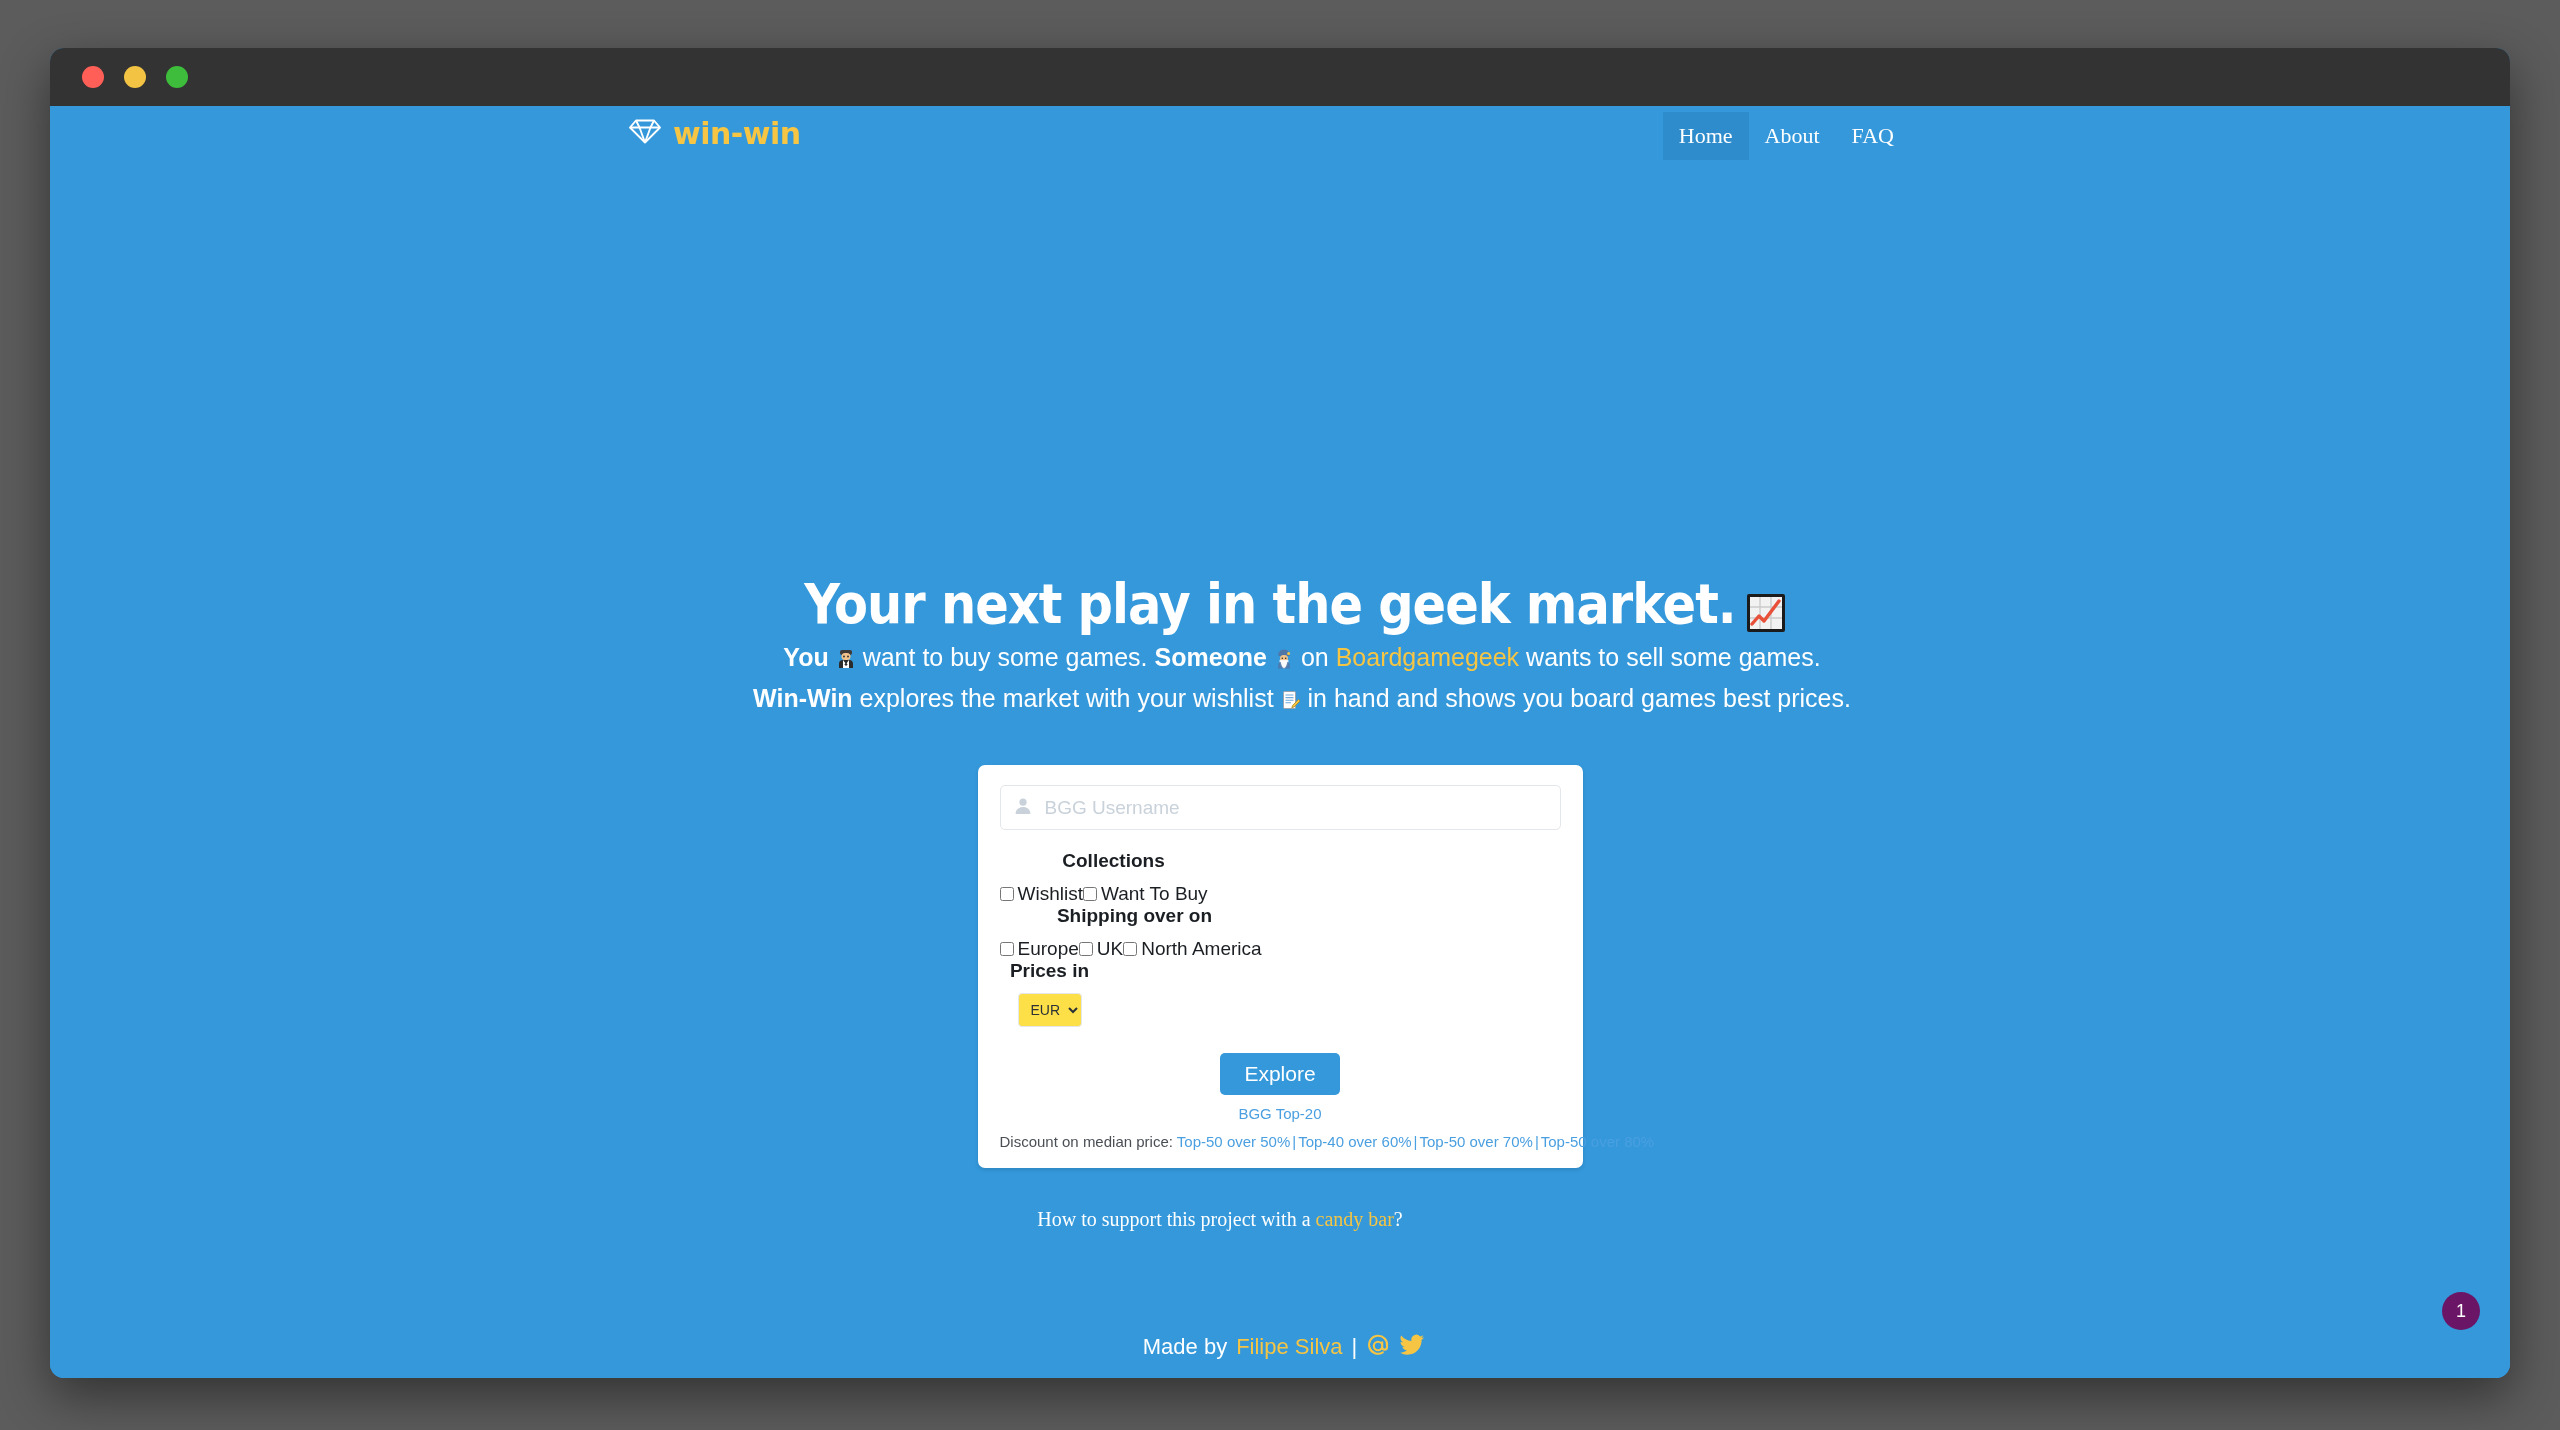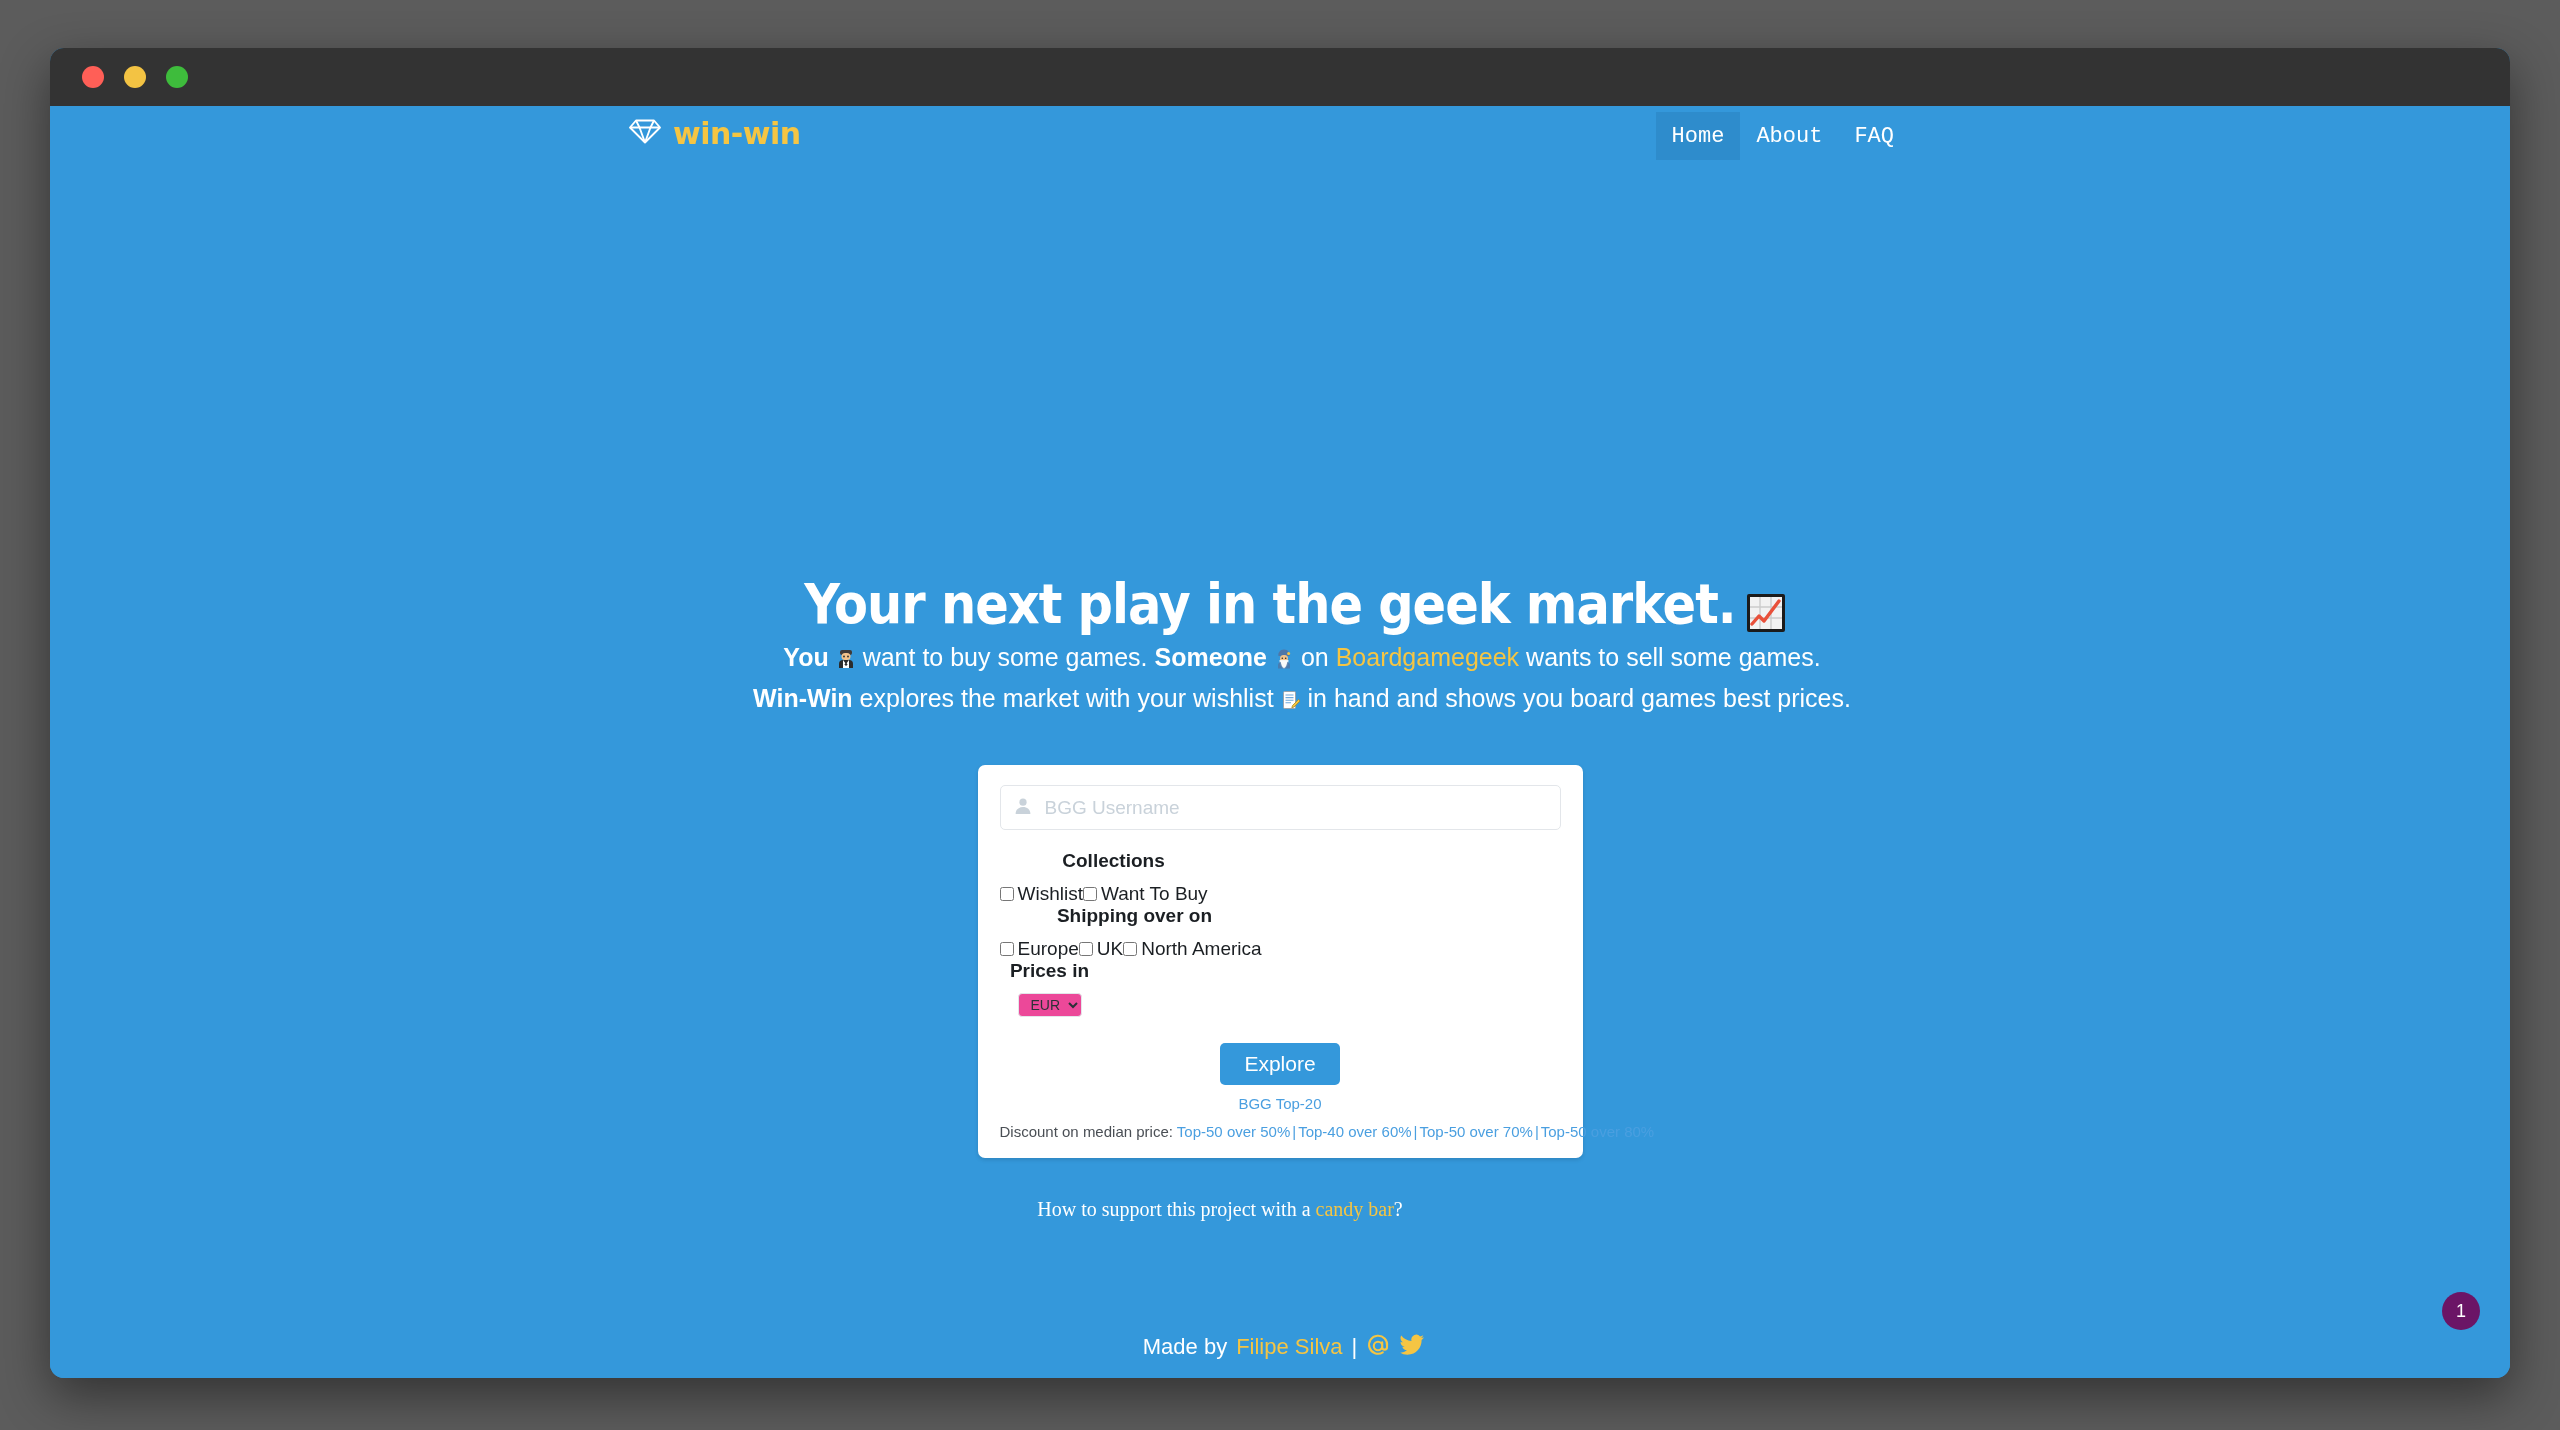--- a/index.html
+++ b/index.html
@@ -91,21 +91,21 @@
     align-items: stretch;
     height: 48px;
   }
   .nav-link {
     display: flex;
     align-items: center;
     padding: 12px 16px;
     color: #ffffff;
     font-size: 22px;
     text-decoration: none;
-    font-family: Liberation Mono, monospace;
+    font-family: Liberation Serif, serif;
   }
   .nav-link.active { background: #2e8ccc; }
 
   
   #hero {
     text-align: center;
     padding-top: 410px;
   }
 
   #headline {
@@ -193,24 +193,24 @@
     cursor: pointer;
   }
   .check-item input {
     width: 14px; height: 14px;
     margin: 0 4px 0 0;
     accent-color: #3498db;
     cursor: pointer;
   }
 
   #currency-select {
-    height: 24px;
+    height: 34px;
     border: 1px solid #e3e6ea;
     border-radius: 4px;
-    background: #ec4899;
+    background: #fde047;
     color: #2b3137;
     font-size: 14px;
     font-family: "Liberation Sans", sans-serif;
     padding: 0 4px 0 8px;
     cursor: pointer;
     outline: none;
     width: 64px;
   }
 
   #explore-wrap { text-align: center; margin-top: 26px; }

